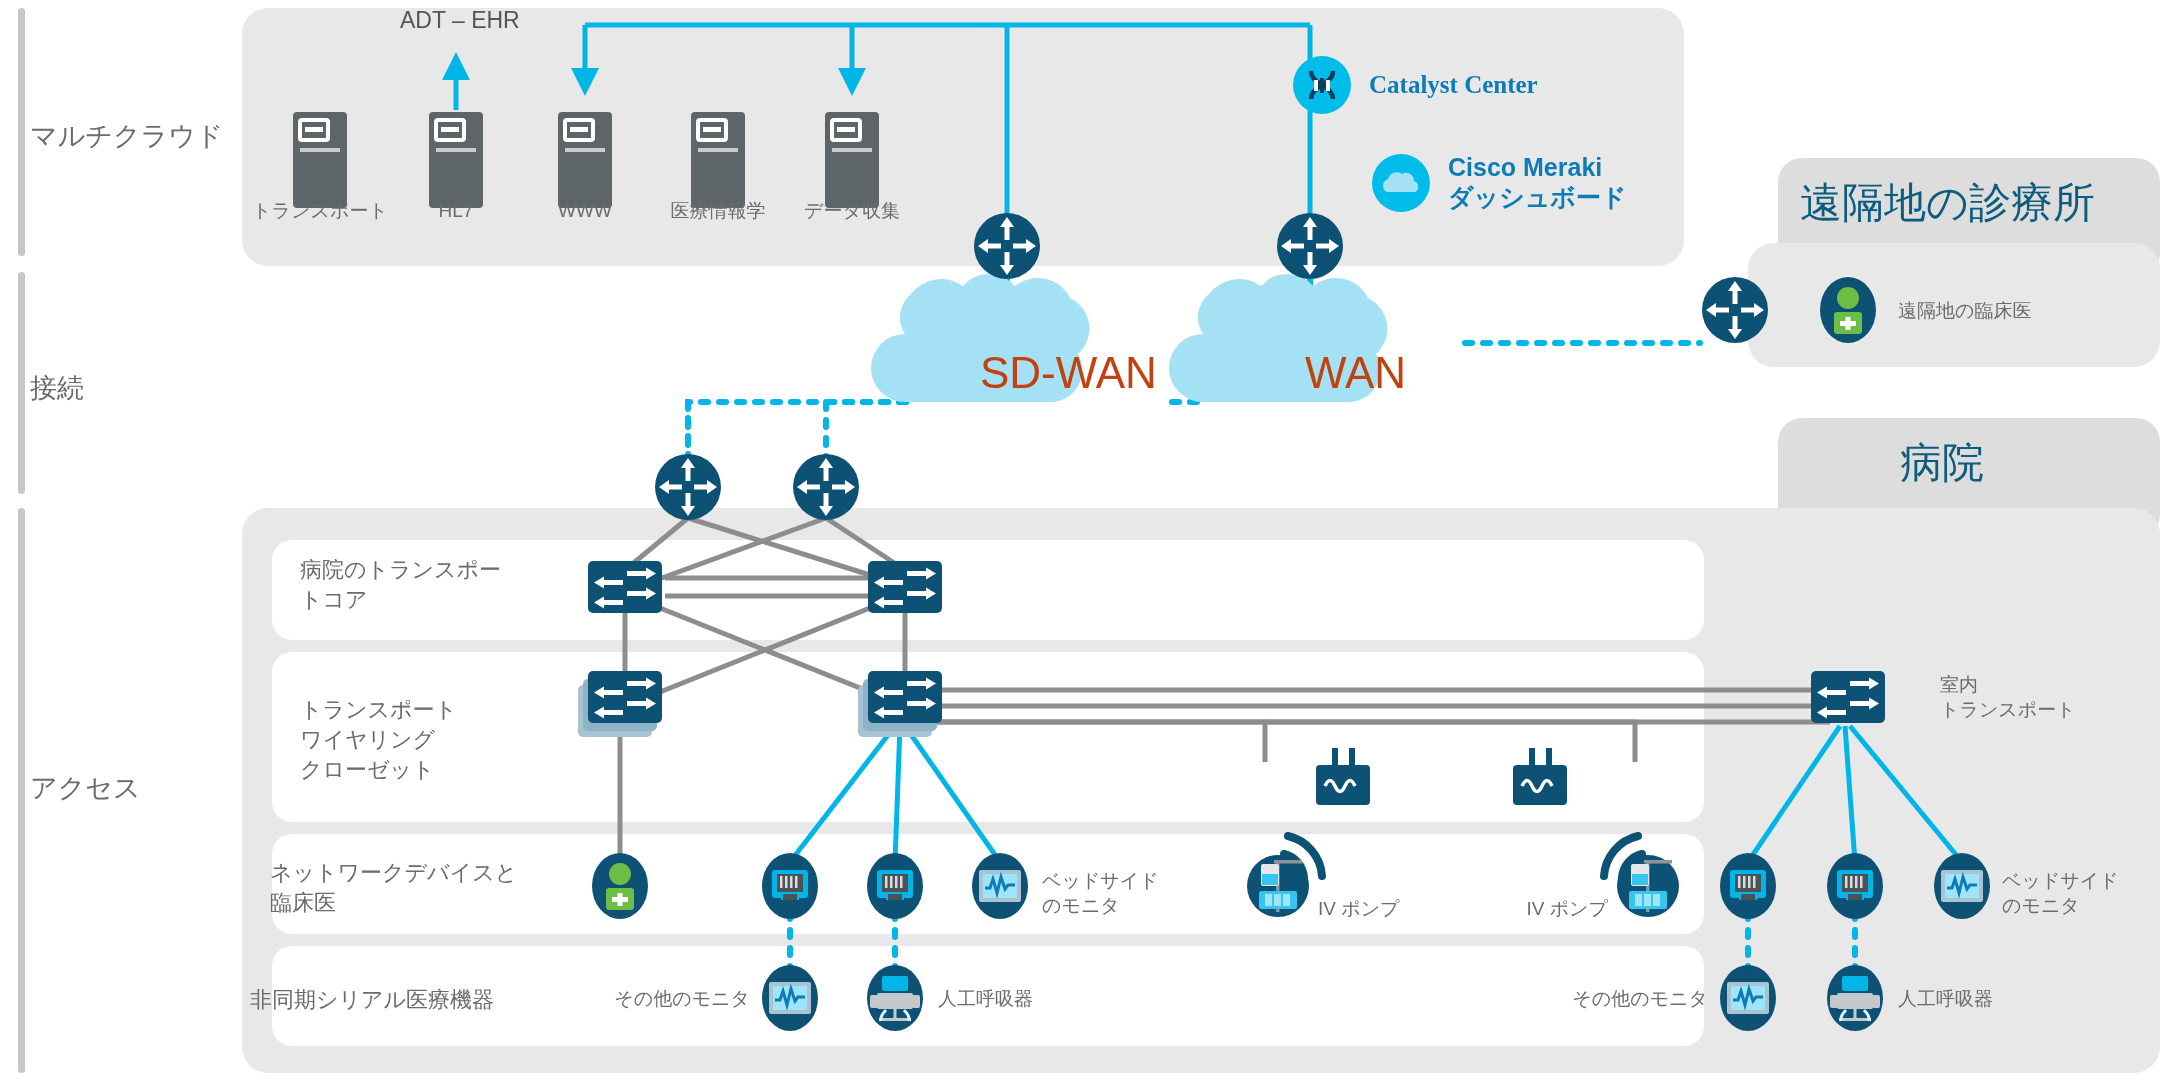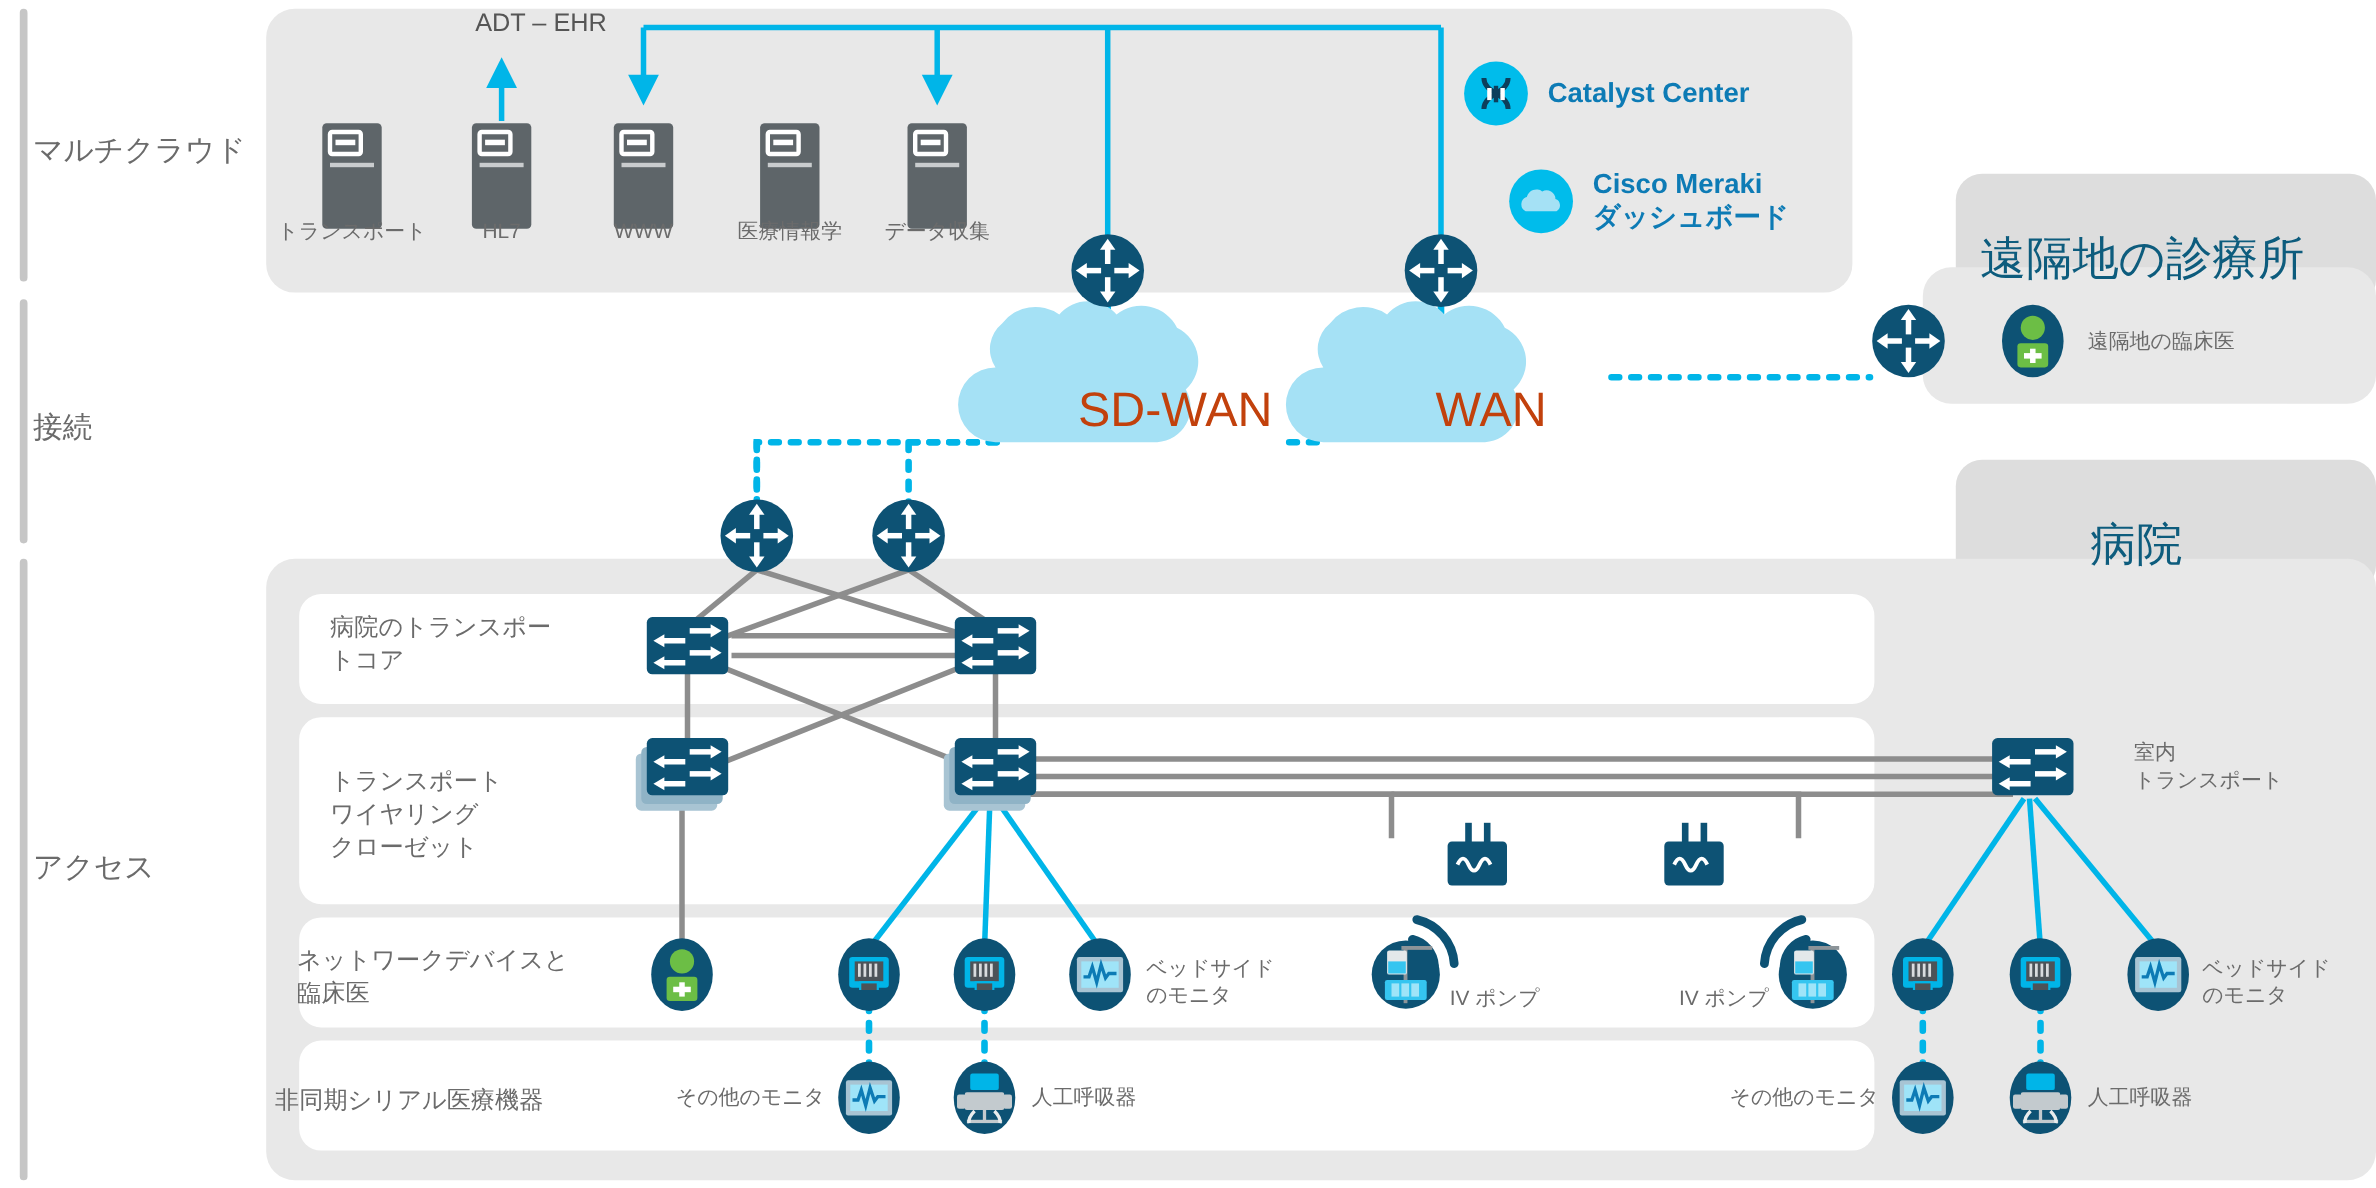--- a/index.html
+++ b/index.html
@@ -11,26 +11,26 @@
   #nodes{z-index:4;}
   .panel{position:absolute;background:#e8e8e8;border-radius:26px;z-index:1;}
   .panel.white{background:#ffffff;}
   .panel.tab{background:#dddddd;}
   .tierlabel{position:absolute;color:#6b6b6b;font-size:27px;z-index:5;white-space:nowrap;}
   .tierbar{position:absolute;width:7px;background:#c6c6c6;border-radius:4px;z-index:1;}
   .rowlabel{position:absolute;color:#6b6b6b;font-size:22px;line-height:30px;text-align:left;z-index:5;white-space:pre-line;}
   .nodelabel{position:absolute;color:#6b6b6b;font-size:19px;line-height:25px;z-index:5;white-space:pre-line;text-align:center;}
   .nodelabel.l{text-align:left;}
   .nodelabel.r{text-align:right;}
-  .cardtitle{position:absolute;color:#0d5c7d;font-size:42px;z-index:5;white-space:nowrap;margin-top:32px;}
+  .cardtitle{position:absolute;color:#0d5c7d;font-size:42px;z-index:5;white-space:nowrap;}
   .logo{position:absolute;z-index:5;display:flex;align-items:center;gap:18px;}
   .logo .badge{width:58px;height:58px;border-radius:50%;background:#00bceb;display:flex;align-items:center;justify-content:center;flex:none;}
   .logo .txt{color:#0d7bb5;font-size:25px;line-height:30px;font-weight:bold;white-space:pre-line;}
   .cloudtext{position:absolute;color:#c2410c;font-size:44px;z-index:5;white-space:nowrap;}
-  .arrowlbl{position:absolute;color:#555;font-size:23px;z-index:5;white-space:nowrap;margin-left:32px;}
+  .arrowlbl{position:absolute;color:#555;font-size:23px;z-index:5;white-space:nowrap;}
 </style>
 </head>
 <body>
 
 <div id="stage">
 
   <div class="panel" style="left:242px;top:8px;width:1442px;height:258px;"></div>
 
   <div class="panel tab" style="left:1778px;top:158px;width:382px;height:120px;border-radius:24px;"></div>
   <div class="panel" style="left:1748px;top:243px;width:412px;height:124px;"></div>
@@ -360,21 +360,21 @@
   </svg>
 
   <div class="arrowlbl" style="left:400px;top:7px;">ADT – EHR</div>
 
   <div class="nodelabel" style="left:240px;top:198px;width:160px;">トランスポート</div>
   <div class="nodelabel" style="left:376px;top:198px;width:160px;">HL7</div>
   <div class="nodelabel" style="left:505px;top:198px;width:160px;">WWW</div>
   <div class="nodelabel" style="left:638px;top:198px;width:160px;">医療情報学</div>
   <div class="nodelabel" style="left:772px;top:198px;width:160px;">データ収集</div>
 
-  <div class="logo" style="left:1331px;top:56px;">
+  <div class="logo" style="left:1293px;top:56px;font-family:Liberation Serif, serif;">
     <span class="badge">
       <svg width="40" height="40" viewBox="0 0 40 40">
         <path d="M9,6 C9,20 31,20 31,34" fill="none" stroke="#0d3f5c" stroke-width="4.5"></path>
         <path d="M31,6 C31,20 9,20 9,34" fill="none" stroke="#0d3f5c" stroke-width="4.5"></path>
         <rect x="12" y="15" width="4" height="11" fill="#ffffff"></rect>
         <rect x="18" y="13" width="4" height="15" fill="#0d3f5c"></rect>
         <rect x="24" y="15" width="4" height="11" fill="#ffffff"></rect>
       </svg>
     </span>
     <span class="txt">Catalyst Center</span>

